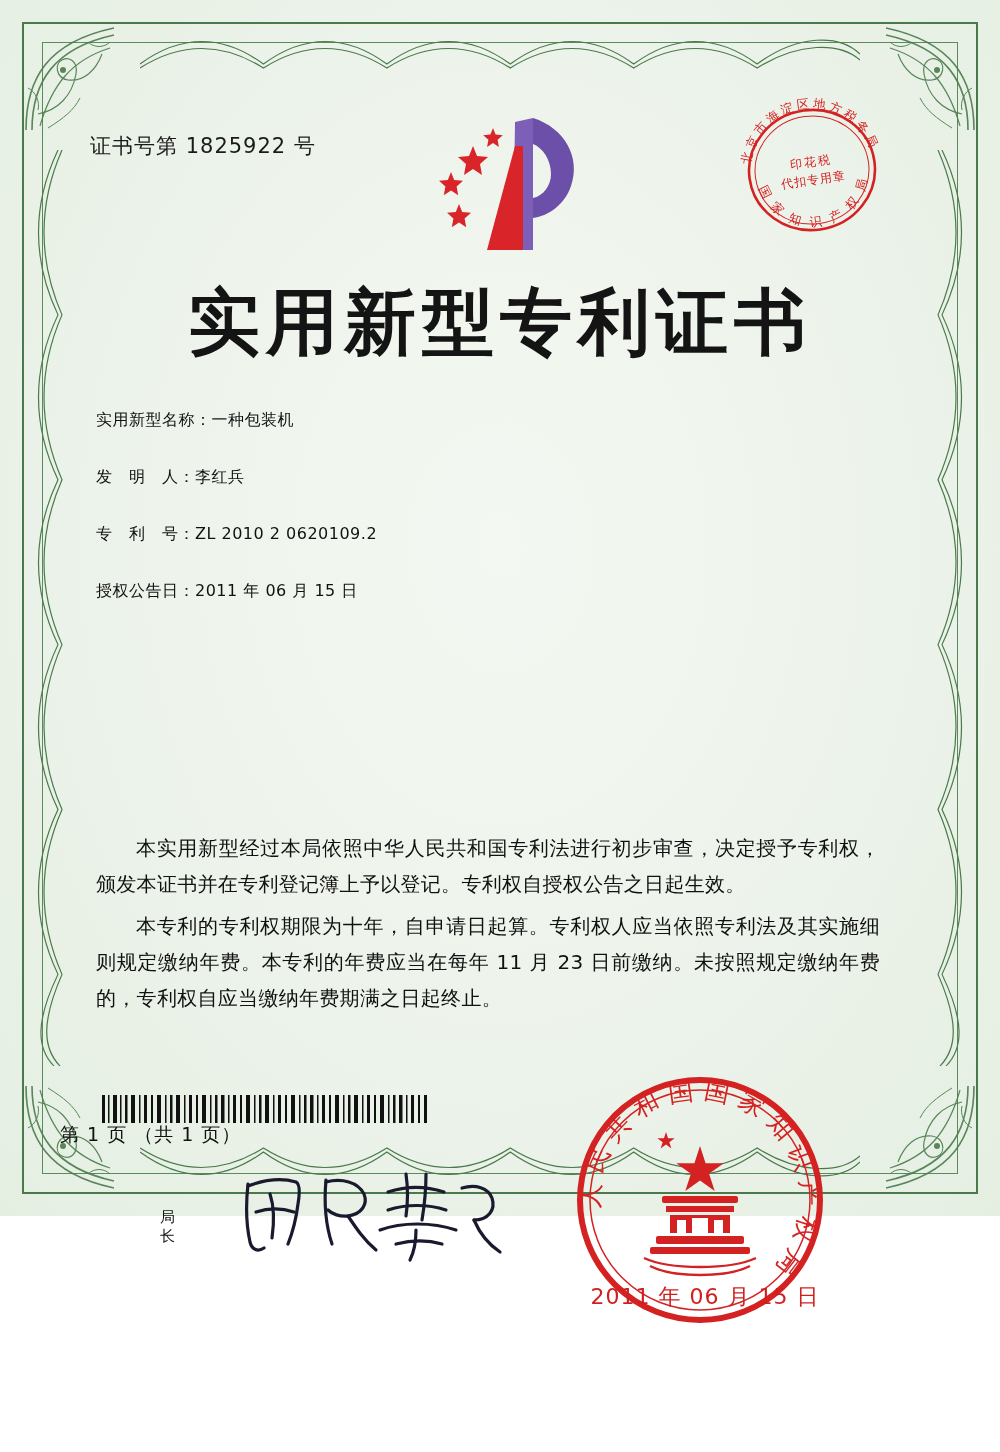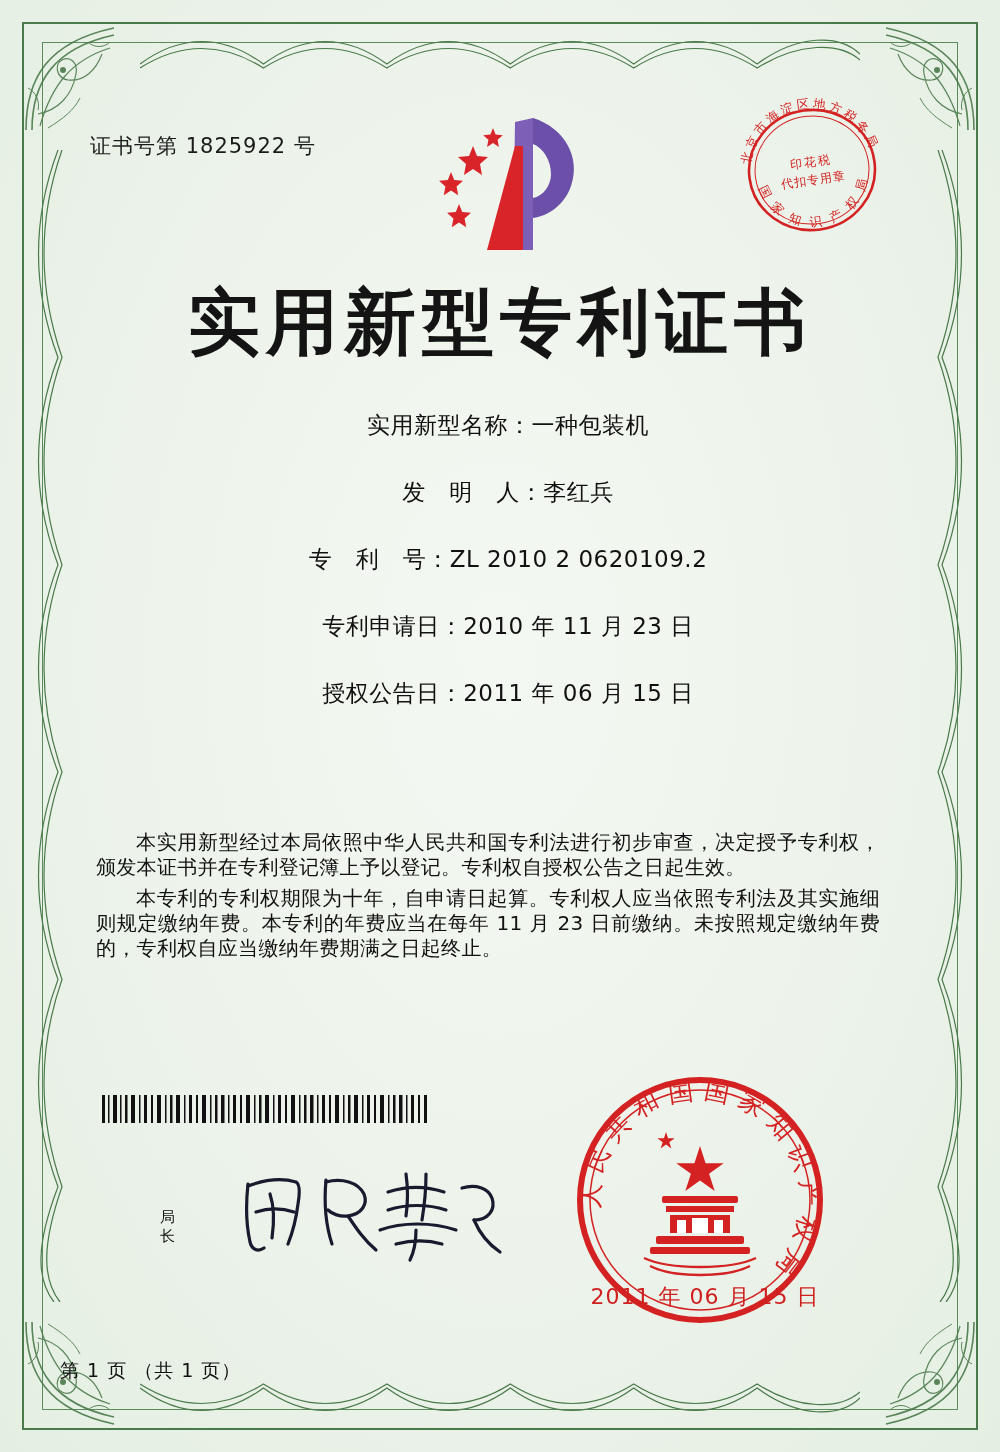--- a/index.html
+++ b/index.html
@@ -4,21 +4,21 @@
 <style>
   html,body{margin:0;padding:0;}
   body{
     width:1000px;height:1452px;
     background:#ffffff;
     font-family:"DejaVu Sans","Liberation Sans",sans-serif;
     overflow:hidden;
   }
   .page{
     position:relative;
-    width:1000px;height:1452px;
+    width:1000px;height:1216px;
     background:
       radial-gradient(ellipse at 50% 45%, #f4f8f2 0%, #eef4ec 45%, #e9f1e7 75%, #e4efe2 100%);
     box-sizing:border-box;
   }
   
   .border-outer{
     position:absolute;left:22px;top:22px;right:22px;bottom:22px;
     border:2px solid #4a7a4a;
   }
   .border-inner{
@@ -66,30 +66,29 @@
     text-align:center;
     font-size:72px;
     font-weight:bold;
     letter-spacing:6px;
     color:#141414;
     font-family:"DejaVu Sans","Liberation Sans",sans-serif;
   }
 
   .fields{position:absolute;left:36px;top:350px;right:20px;}
   .field{
-    font-size:23px;color:#111;margin-bottom:36px;letter-spacing:.5px;
+    font-size:16px;color:#111;margin-bottom:36px;letter-spacing:.5px;
     white-space:nowrap;
-    text-align:center;
   }
   .field .lbl{display:inline-block;}
   .field .val{display:inline;}
 
   .paras{position:absolute;left:36px;top:770px;right:60px;}
   .para{
-    font-size:20px;line-height:25px;color:#111;text-indent:40px;
+    font-size:20px;line-height:36px;color:#111;text-indent:40px;
     text-align:justify;margin-bottom:6px;letter-spacing:.3px;
   }
 
   
   .barcode{
     position:absolute;left:40px;top:1035px;width:340px;height:28px;
   }
   .barcode svg{width:100%;height:100%;}
 
   
@@ -261,23 +260,20 @@
 
     <div class="fields">
       <div class="field">
         <span class="lbl">实用新型名称：</span><span class="val">一种包装机</span>
       </div>
       <div class="field">
         <span class="lbl">发　明　人：</span><span class="val">李红兵</span>
       </div>
       <div class="field">
         <span class="lbl">专　利　号：</span><span class="val">ZL 2010 2 0620109.2</span>
-      </div>
-      <div class="field">
-        <span class="lbl">专利申请日：</span><span class="val">2010 年 11 月 23 日</span>
       </div>
       <div class="field">
         <span class="lbl">授权公告日：</span><span class="val">2011 年 06 月 15 日</span>
       </div>
     </div>
 
     <div class="paras">
       <div class="para">本实用新型经过本局依照中华人民共和国专利法进行初步审查，决定授予专利权，颁发本证书并在专利登记簿上予以登记。专利权自授权公告之日起生效。</div>
       <div class="para">本专利的专利权期限为十年，自申请日起算。专利权人应当依照专利法及其实施细则规定缴纳年费。本专利的年费应当在每年 11 月 23 日前缴纳。未按照规定缴纳年费的，专利权自应当缴纳年费期满之日起终止。</div>
     </div>

